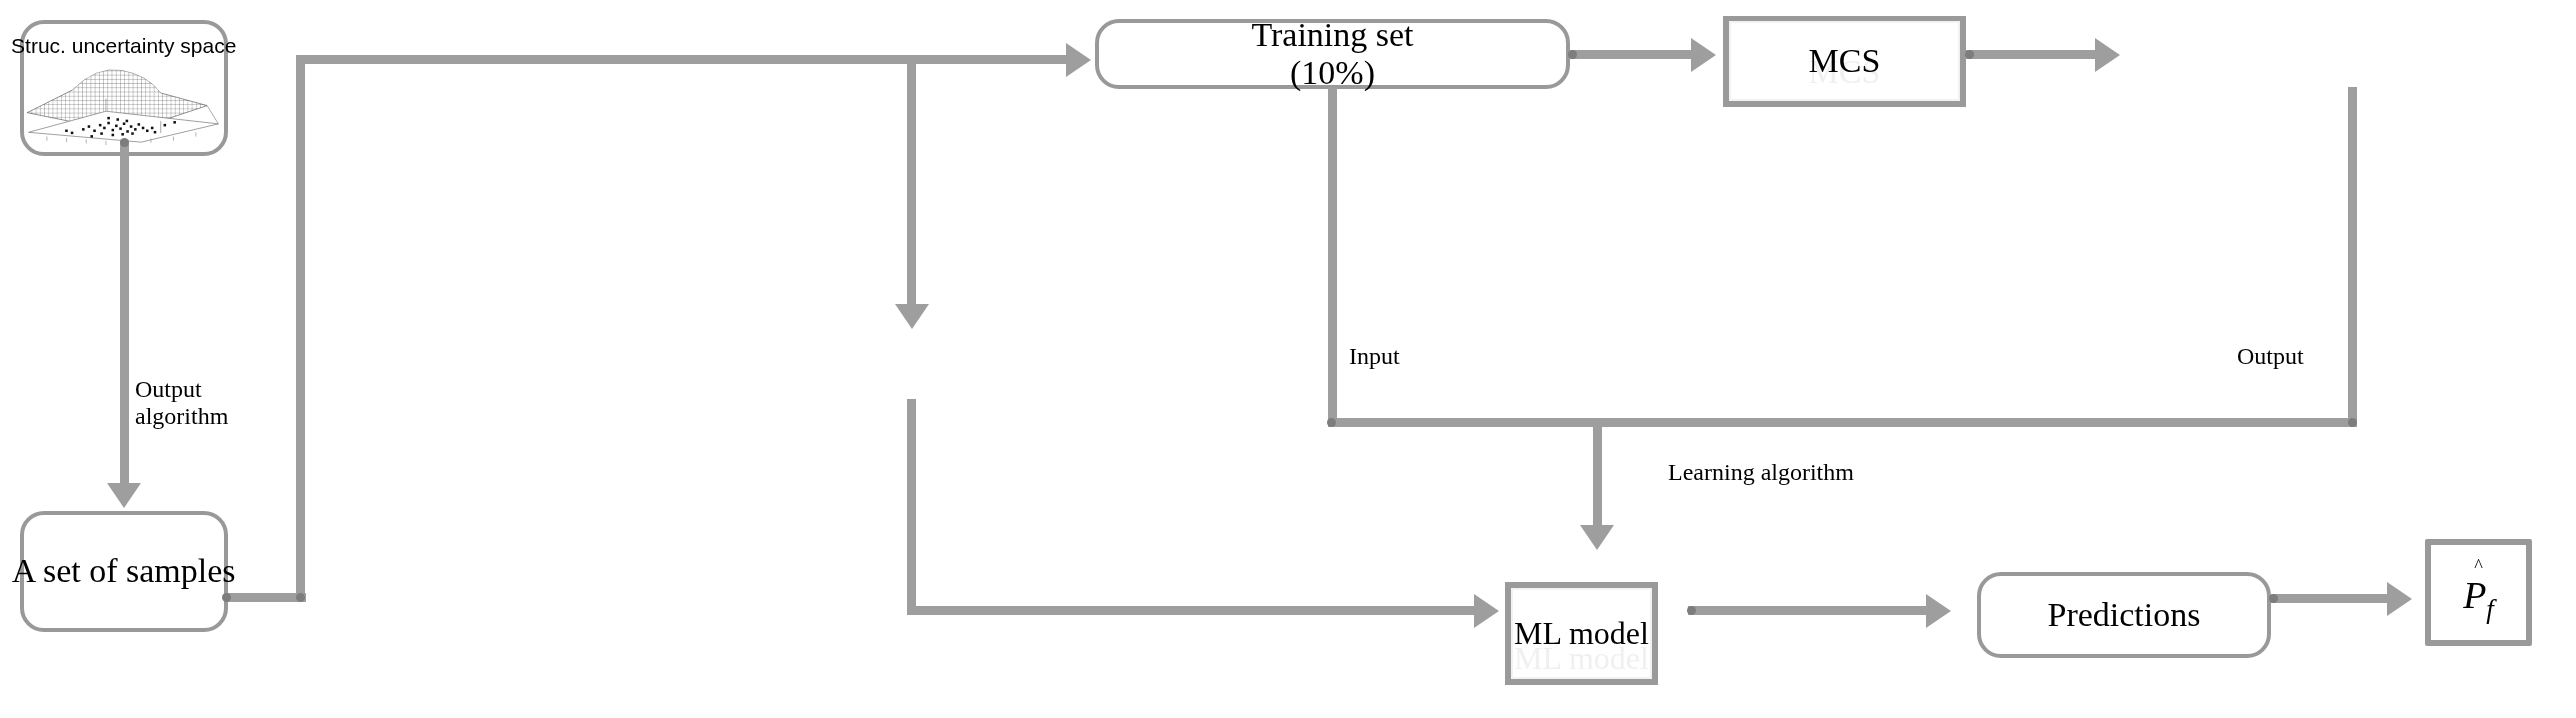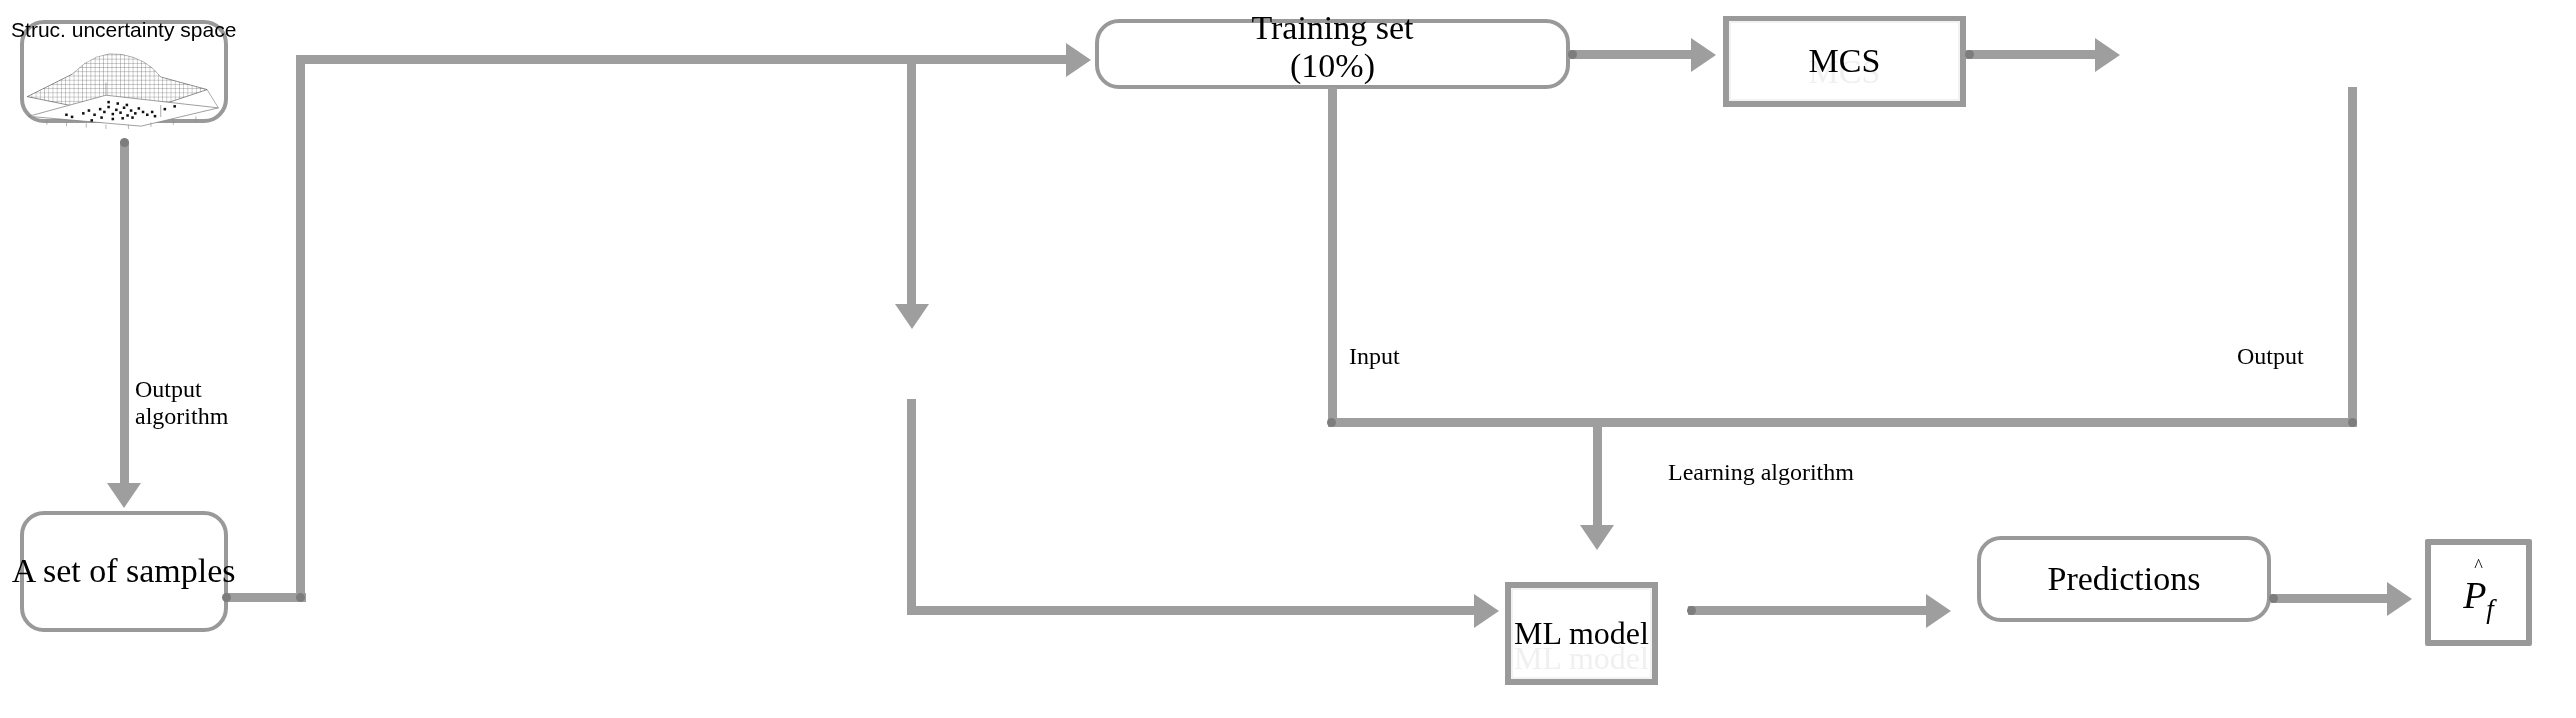--- a/index.html
+++ b/index.html
@@ -41,21 +41,21 @@
 
   
   .thumb{position:relative;width:201px;height:84px;margin-top:4.2px;}
   .thumb svg{display:block;}
 </style>
 </head>
 <body>
 
 <div id="stage">
 
-  <div class="node rounded" style="left:19.7px;top:19.7px;width:208px;height:103px;padding-top:4.2px;">
+  <div class="node rounded" style="left:19.7px;top:19.7px;width:208px;height:136px;padding-top:4.2px;">
     <span class="ln t-sans">Struc. uncertainty space</span>
     <div class="thumb">
       <svg width="201" height="83" viewBox="0 0 286 118">
         <defs>
           <pattern id="mesh" width="6" height="6" patternUnits="userSpaceOnUse">
             <path d="M0 0 L6 0 M0 0 L0 6" stroke="#3a3a3a" stroke-width="0.7" fill="none"></path>
           </pattern>
         </defs>
 
         <path d="M6 72 L70 40 Q104 6 140 12 Q176 18 196 44 L262 62 L196 84 Q150 100 104 92 Z" fill="url(#mesh)" stroke="#3a3a3a" stroke-width="0.8"></path>
@@ -112,21 +112,21 @@
             <line x1="246" y1="100" x2="246" y2="106"></line>
         </g>
       </svg>
     </div>
   </div>
 
   <div class="node rounded" style="left:19.7px;top:511px;width:208px;height:121px;">
     <span class="ln t-big">A set of samples</span>
   </div>
 
-  <div class="node rounded" style="left:1095px;top:19px;width:475px;height:70px;justify-content:flex-end;">
+  <div class="node rounded" style="left:1095px;top:19px;width:475px;height:70px;">
     <span class="ln t-big">Training set</span>
     <span class="ln t-big">(10%)</span>
   </div>
 
 
   <div class="node framed" style="left:1723px;top:15.5px;width:243px;height:91px;">
     <div class="shadow"></div>
     <div class="outer"></div>
     <div class="inner"></div>
     <span class="ghost t-big" style="top:37px;">MCS</span>
@@ -135,21 +135,21 @@
 
 
   <div class="node framed" style="left:1505px;top:582px;width:153px;height:103px;">
     <div class="shadow"></div>
     <div class="outer"></div>
     <div class="inner"></div>
     <span class="ghost t-mid" style="top:59px;">ML model</span>
     <span class="ln t-mid txt">ML model</span>
   </div>
 
-  <div class="node rounded" style="left:1977px;top:536px;width:294px;height:86px;">
+  <div class="node rounded" style="left:1977px;top:572px;width:294px;height:86px;">
     <span class="ln t-big">Predictions</span>
   </div>
 
   <div class="node square" style="left:2425px;top:539px;width:107px;height:107px;">
     <span class="ln" style="font-size:18.3px;line-height:0.6;margin-bottom:1.4px;">^</span>
     <span class="ln" style="font-size:0;">
       <i style="font-size:38px;font-style:italic;font-family:'Liberation Serif',serif;">P</i><i style="font-size:27px;font-style:italic;vertical-align:-9.8px;font-family:'Liberation Serif',serif;">f</i>
     </span>
   </div>
 

